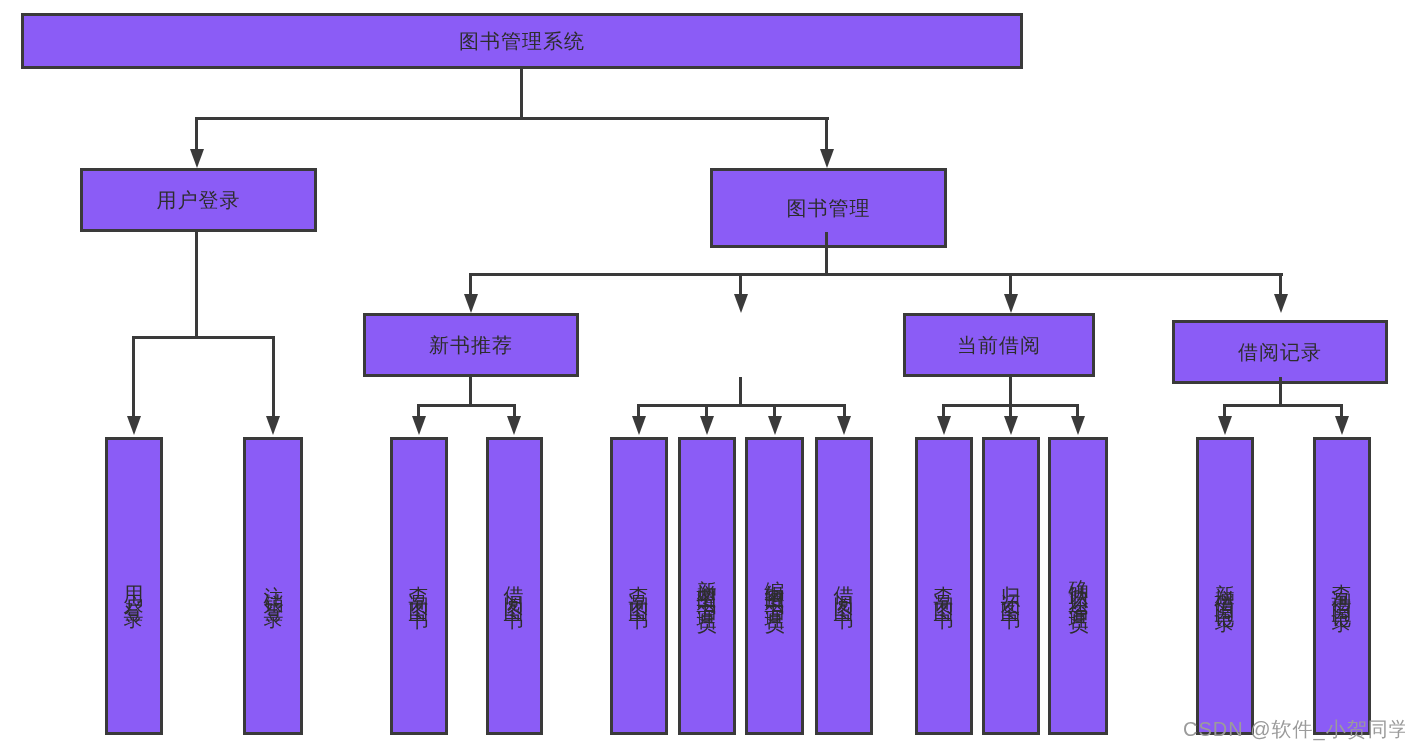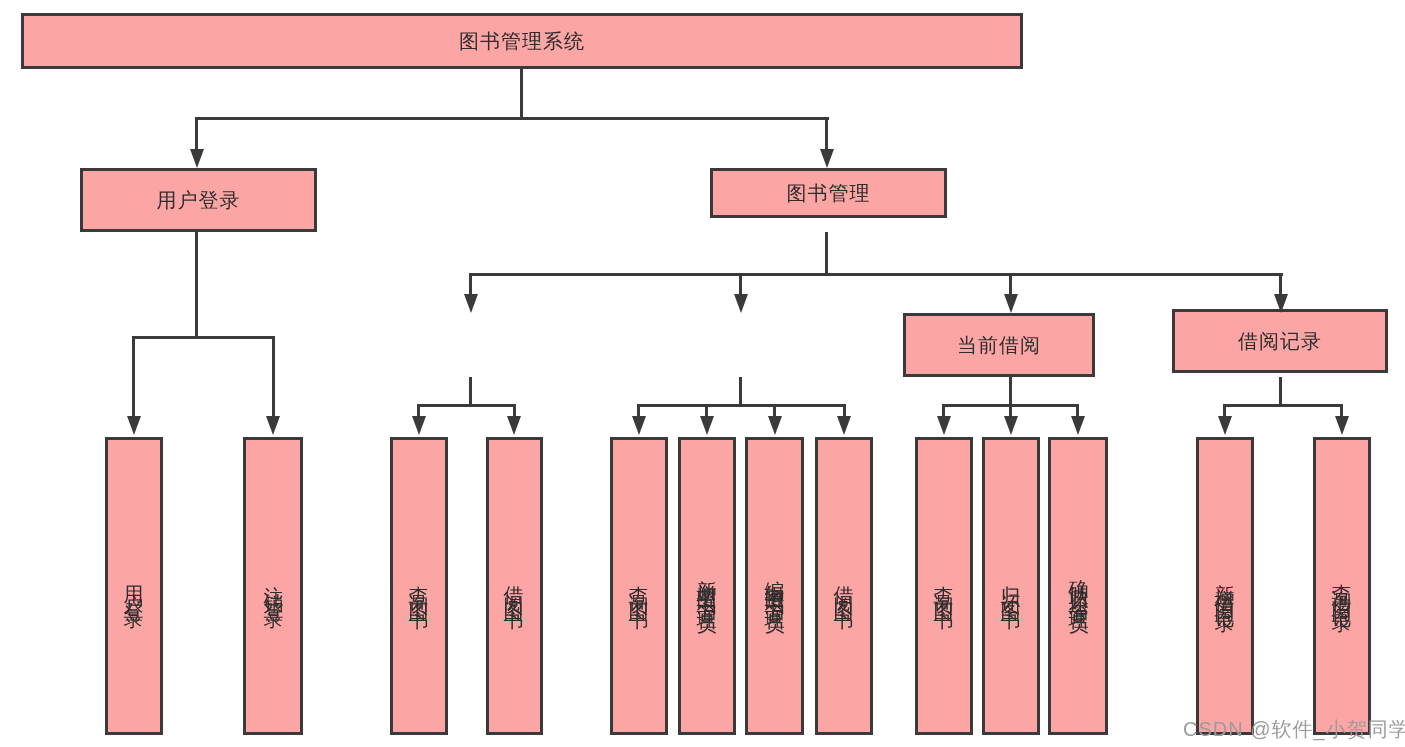--- a/index.html
+++ b/index.html
@@ -3,21 +3,21 @@
 <meta charset="utf-8">
 <style>
   html,body{margin:0;padding:0;background:#fff;}
   .canvas{
     position:relative;width:1405px;height:747px;background:#ffffff;
     font-family:"Liberation Sans","DejaVu Sans",sans-serif;
     color:#2d2d2d;overflow:hidden;
   }
   .box{
     position:absolute;box-sizing:border-box;
-    border:3px solid #3a3a3a;background:#fca5a5;
+    border:3px solid #3a3a3a;background:#8b5cf6;
   }
   .hbox{
     display:flex;align-items:center;justify-content:center;
     font-size:20px;letter-spacing:1px;
   }
   .vbox{
     writing-mode:vertical-rl;text-orientation:mixed;
     text-align:center;font-size:20px;letter-spacing:8px;
     line-height:52px;
   }
@@ -34,24 +34,25 @@
   }
 </style>
 </head>
 <body>
 
 <div class="canvas">
 
   <div class="box hbox" style="left:21px;top:13px;width:1002px;height:56px;">图书管理系统</div>
 
   <div class="box hbox" style="left:80px;top:168px;width:237px;height:64px;">用户登录</div>
-  <div class="box hbox" style="left:710px;top:168px;width:237px;height:50px;">图书管理</div>
+  <div class="box hbox" style="left:710px;top:168px;width:237px;height:80px;">图书管理</div>
 
+  <div class="box hbox" style="left:363px;top:313px;width:216px;height:64px;">新书推荐</div>
   <div class="box hbox" style="left:903px;top:313px;width:192px;height:64px;">当前借阅</div>
-  <div class="box hbox" style="left:1172px;top:309px;width:216px;height:64px;">借阅记录</div>
+  <div class="box hbox" style="left:1172px;top:320px;width:216px;height:64px;">借阅记录</div>
 
   <div class="box vbox" style="left:105px;top:437px;width:58px;height:298px;">用户登录</div>
   <div class="box vbox" style="left:243px;top:437px;width:60px;height:298px;">注销登录</div>
 
   <div class="box vbox" style="left:390px;top:437px;width:58px;height:298px;">查询图书</div>
   <div class="box vbox" style="left:486px;top:437px;width:57px;height:298px;">借阅图书</div>
 
   <div class="box vbox" style="left:610px;top:437px;width:58px;height:298px;">查询图书</div>
   <div class="box vbox" style="left:678px;top:437px;width:58px;height:298px;letter-spacing:5px;">新增图书（管理员）</div>
   <div class="box vbox" style="left:745px;top:437px;width:59px;height:298px;letter-spacing:5px;">编辑图书（管理员）</div>

